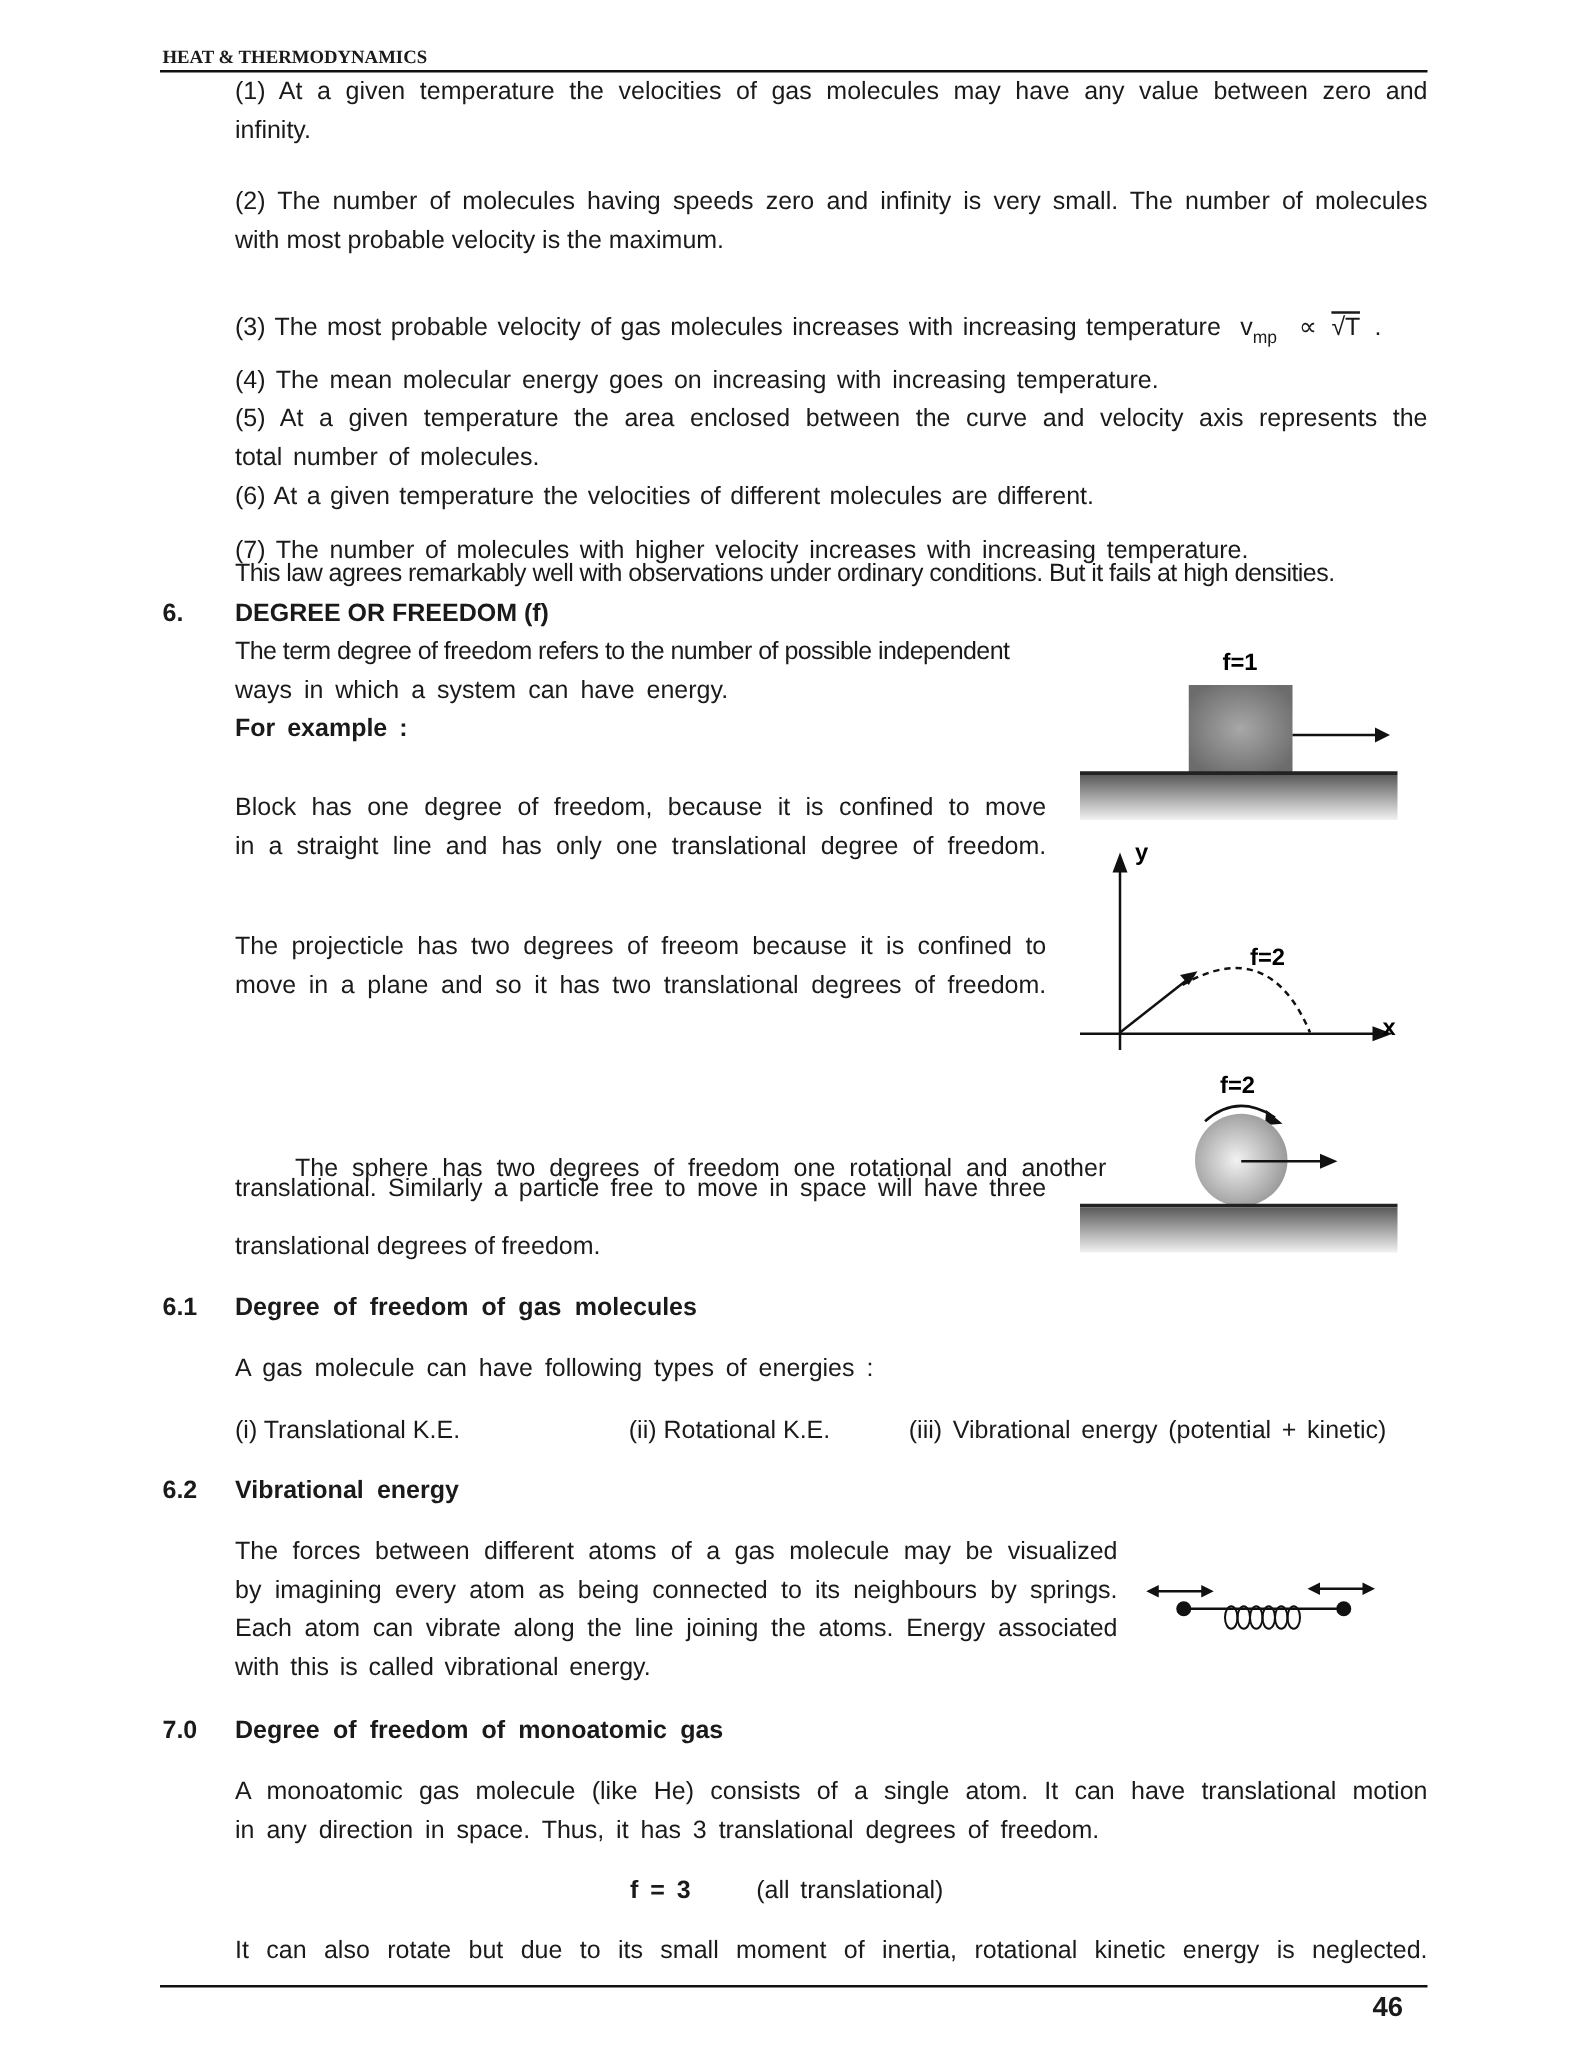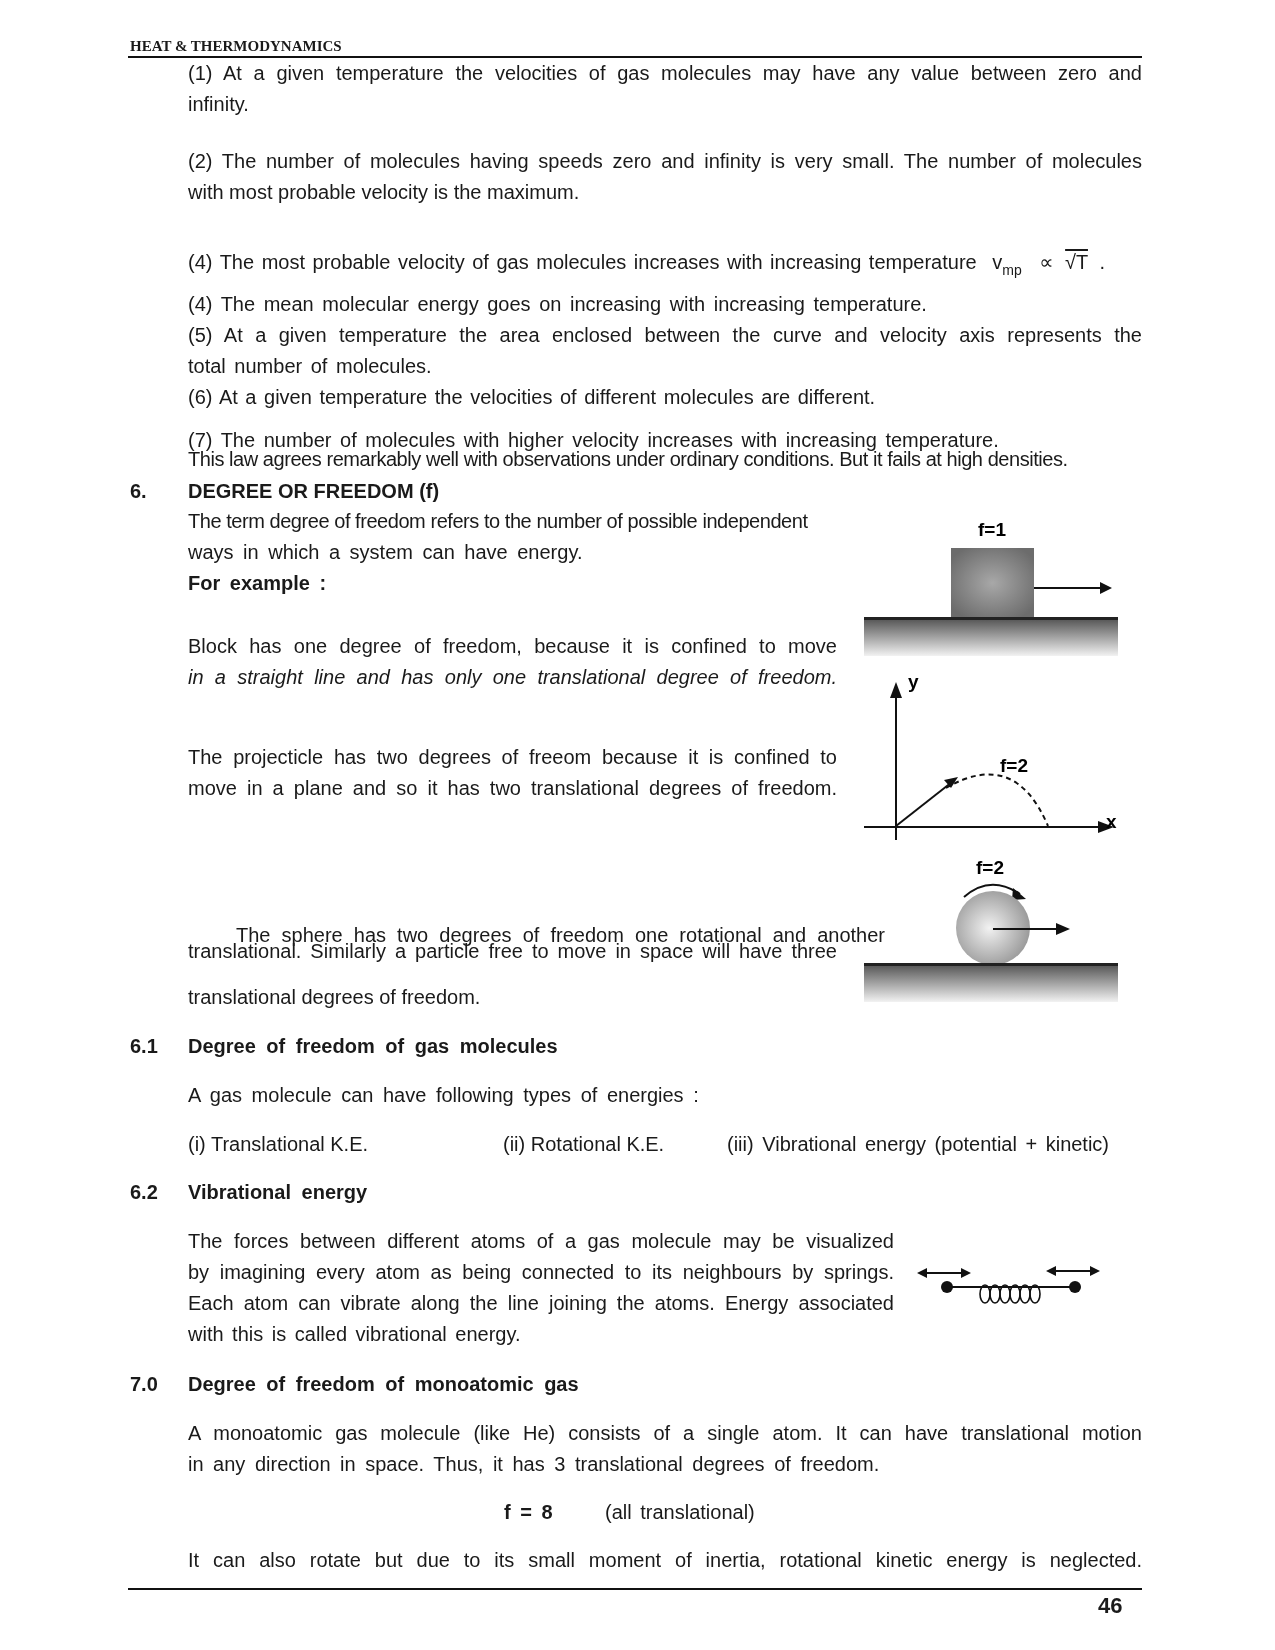--- a/index.html
+++ b/index.html
@@ -24,21 +24,21 @@
 <div class="abs hdr">HEAT &amp; THERMODYNAMICS</div>
 <div class="abs rule-top"></div>
 
 <div class="abs t j" style="left:188px; top:58px; width:954px;">(1) At a given temperature the velocities of gas molecules may have any value between zero and</div>
 <div class="abs t" style="left:188px; top:89px;">infinity.</div>
 
 <div class="abs t j" style="left:188px; top:146px; width:954px;">(2) The number of molecules having speeds zero and infinity is very small. The number of molecules</div>
 <div class="abs t" style="left:188px; top:177px;">with most probable velocity is the maximum.</div>
 
 <div class="abs t" style="left:188px; top:247px; word-spacing:2px;">
-  <span>(4) The most probable velocity of gas molecules increases with increasing temperature</span>
+  <span>(3) The most probable velocity of gas molecules increases with increasing temperature</span>
   <span style="margin-left:8px;">v</span><span class="sub">mp</span>
   <span style="margin-left:10px;">∝</span>
   <span style="margin-left:4px; text-decoration:overline;">√T</span>
   <span style="margin-left:4px;">.</span>
 </div>
 
 <div class="abs t" style="left:188px; top:289px; word-spacing:3px;">(4) The mean molecular energy goes on increasing with increasing temperature.</div>
 
 <div class="abs t j" style="left:188px; top:320px; width:954px;">(5) At a given temperature the area enclosed between the curve and velocity axis represents the</div>
 <div class="abs t" style="left:188px; top:351px; word-spacing:3px;">total number of molecules.</div>
@@ -48,21 +48,21 @@
 <div class="abs t" style="left:188px; top:444px; letter-spacing:-0.45px;">This law agrees remarkably well with observations under ordinary conditions. But it fails at high densities.</div>
 
 <div class="abs secnum" style="left:130px; top:480px;">6.</div>
 <div class="abs secnum" style="left:188px; top:480px;">DEGREE OR FREEDOM (f)</div>
 
 <div class="abs t" style="left:188px; top:506px; letter-spacing:-0.45px;">The term degree of freedom refers to the number of possible independent</div>
 <div class="abs t" style="left:188px; top:537px; word-spacing:4px;">ways in which a system can have energy.</div>
 <div class="abs t b" style="left:188px; top:568px; word-spacing:4px;">For example :</div>
 
 <div class="abs t j" style="left:188px; top:631px; width:649px;">Block has one degree of freedom, because it is confined to move</div>
-<div class="abs t j" style="left:188px; top:662px; width:649px;font-style:italic;">in a straight line and has only one translational degree of freedom.</div>
+<div class="abs t j" style="left:188px; top:662px; width:649px;">in a straight line and has only one translational degree of freedom.</div>
 
 <div class="abs t j" style="left:188px; top:742px; width:649px;">The projecticle has two degrees of freeom because it is confined to</div>
 <div class="abs t j" style="left:188px; top:773px; width:649px;">move in a plane and so it has two translational degrees of freedom.</div>
 
 <div class="abs t j" style="left:188px; top:920px; width:649px;margin-left:48px;">The sphere has two degrees of freedom one rotational and another</div>
 <div class="abs t j" style="left:188px; top:936px; width:649px;">translational. Similarly a particle free to move in space will have three</div>
 <div class="abs t" style="left:188px; top:982px;">translational degrees of freedom.</div>
 
 <svg class="fig" style="left:860px; top:510px;" width="265" height="150">
   <defs>
@@ -148,18 +148,18 @@
     <ellipse cx="120" cy="36" rx="5" ry="9"></ellipse>
   </g>
   <circle cx="32" cy="29" r="6" fill="#111"></circle>
   <circle cx="160" cy="29" r="6" fill="#111"></circle>
 </svg>
 
 <div class="abs secnum" style="left:130px; top:1373px;">7.0</div>
 <div class="abs secnum" style="left:188px; top:1373px; word-spacing:5px;">Degree of freedom of monoatomic gas</div>
 <div class="abs t j" style="left:188px; top:1418px; width:954px;">A monoatomic gas molecule (like He) consists of a single atom. It can have translational motion</div>
 <div class="abs t" style="left:188px; top:1449px; word-spacing:4px;">in any direction in space. Thus, it has 3 translational degrees of freedom.</div>
-<div class="abs t b" style="left:504px; top:1497px; word-spacing:4px;">f = 8</div>
+<div class="abs t b" style="left:504px; top:1497px; word-spacing:4px;">f = 3</div>
 <div class="abs t" style="left:605px; top:1497px; word-spacing:3px;">(all translational)</div>
 <div class="abs t j" style="left:188px; top:1545px; width:954px;">It can also rotate but due to its small moment of inertia, rotational kinetic energy is neglected.</div>
 
 <div class="abs rule-bot"></div>
 <div class="abs pgnum">46</div>
 
 </body></html>

